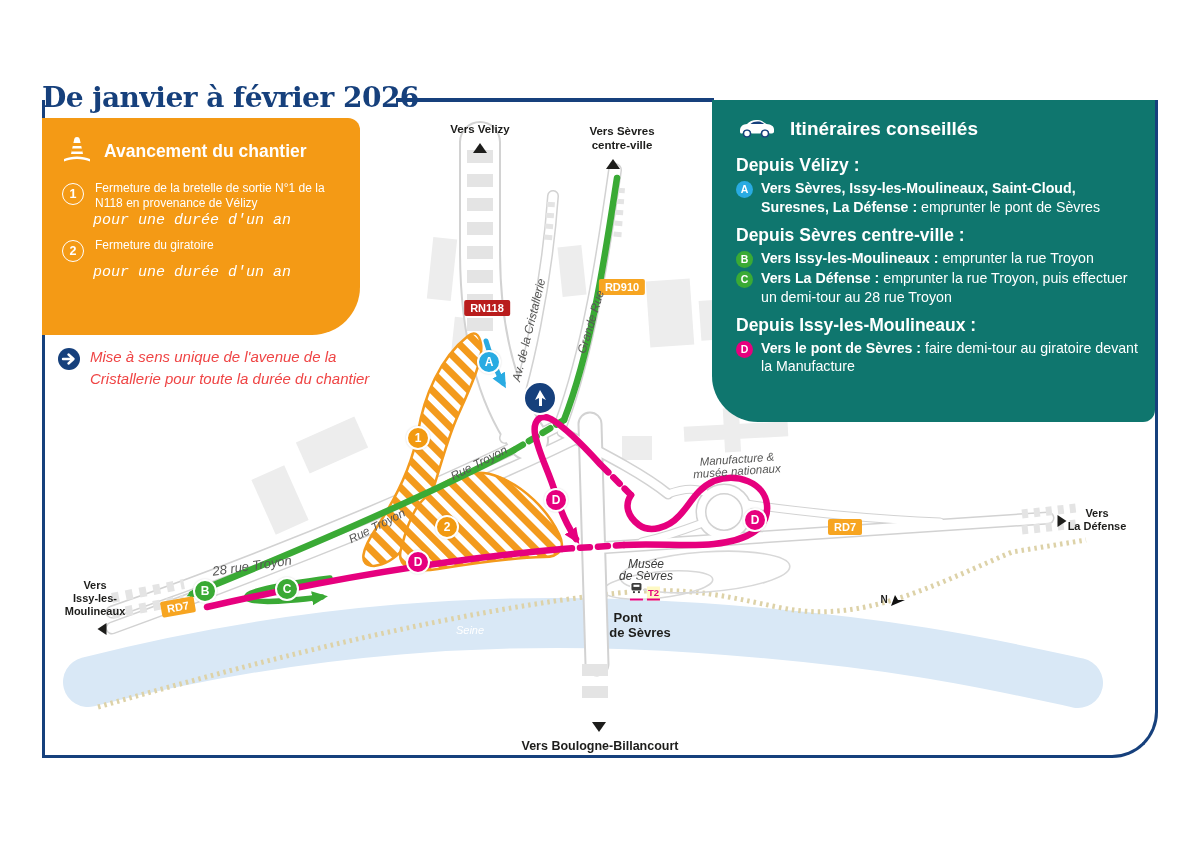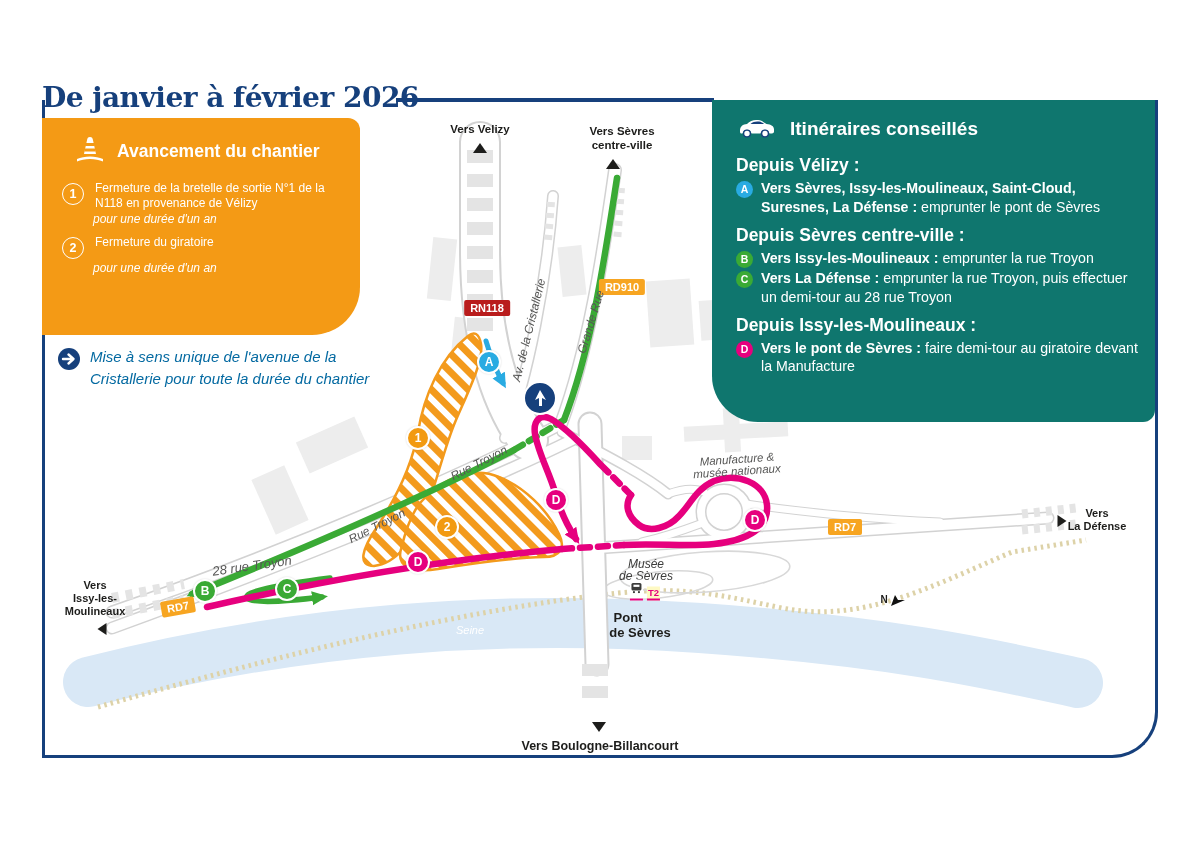--- a/index.html
+++ b/index.html
@@ -8,31 +8,31 @@
   
   .frame-main{position:absolute;left:42px;top:100px;width:1110px;height:655px;
       border:3px solid #16407c;border-top:none;border-radius:0 0 46px 0;}
   .frame-top{position:absolute;left:396px;top:98px;width:318px;height:4px;background:#16407c;}
   
   .page-title{position:absolute;left:42px;top:62px;font-family:"DejaVu Serif","Liberation Serif",serif;
       font-weight:bold;font-size:28px;color:#16407c;letter-spacing:-0.5px;}
   
   .progress{position:absolute;left:42px;top:118px;width:318px;height:217px;background:#f49a15;
       border-radius:0 12px 48px 0;color:#fff;}
-  .pp-head{display:flex;align-items:center;gap:10px;padding:16px 14px 4px 31px;}
+  .pp-head{display:flex;align-items:center;gap:10px;padding:16px 14px 4px 18px;}
   .pp-title{font-size:17.5px;font-weight:bold;}
   .pp-item{display:flex;gap:11px;padding:9px 14px 0 20px;}
   .pp-num{flex:0 0 auto;width:20px;height:20px;border:1.6px solid #fff;border-radius:50%;
       font-size:12.5px;font-weight:bold;text-align:center;line-height:20px;margin-top:2px;}
   .pp-text{font-size:12px;line-height:1.22;}
-  .pp-dur{font-style:italic;font-size:12px;padding:2px 0 0 51px;}
+  .pp-dur{font-style:italic;font-size:15px;padding:2px 0 0 51px;font-family:Liberation Mono, monospace;}
   
   .note{position:absolute;left:58px;top:346px;width:352px;display:flex;gap:10px;}
   .note-ico{flex:0 0 auto;width:22px;height:22px;border-radius:50%;background:#16407c;margin-top:2px;}
-  .note-text{font-style:italic;font-size:15px;color:#0369a1;line-height:1.45;}
+  .note-text{font-style:italic;font-size:15px;color:#ef4444;line-height:1.45;}
   
   .itin{position:absolute;left:712px;top:100px;width:443px;height:322px;background:#0f766e;
       border-radius:0 0 12px 46px;color:#fff;padding:0;box-sizing:border-box;}
   .it-head{display:flex;align-items:center;gap:12px;padding:14px 20px 4px 24px;}
   .it-title{font-size:19px;font-weight:bold;}
   .it-sec{padding:7px 16px 0 24px;}
   .it-sec h3{margin:0 0 3px 0;font-size:17.5px;font-weight:bold;}
   .route{display:flex;gap:8px;margin:1px 0;}
   .rbadge{flex:0 0 auto;width:17px;height:17px;border-radius:50%;text-align:center;
       line-height:17px;font-size:10.5px;font-weight:bold;color:#fff;margin-top:2px;}

